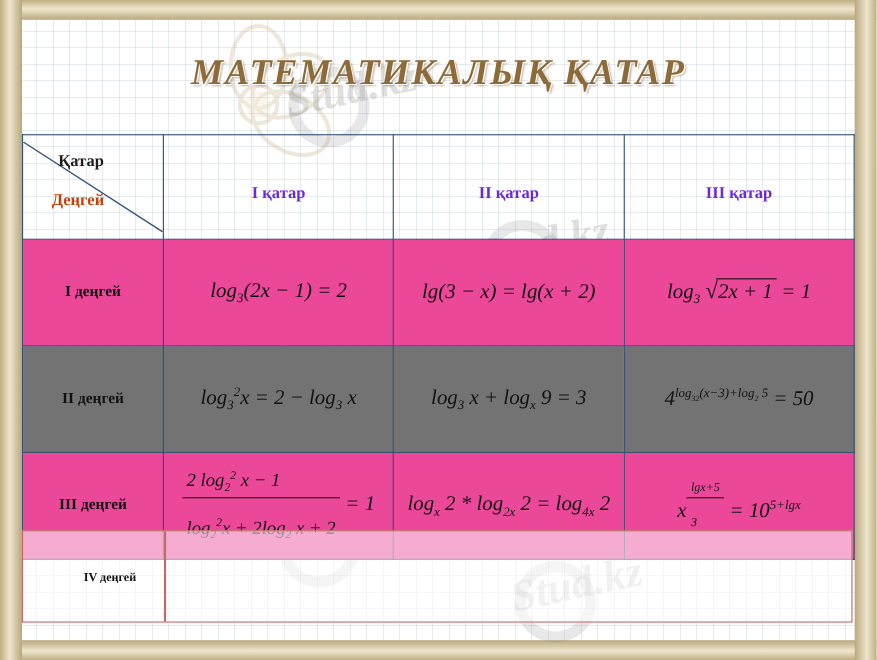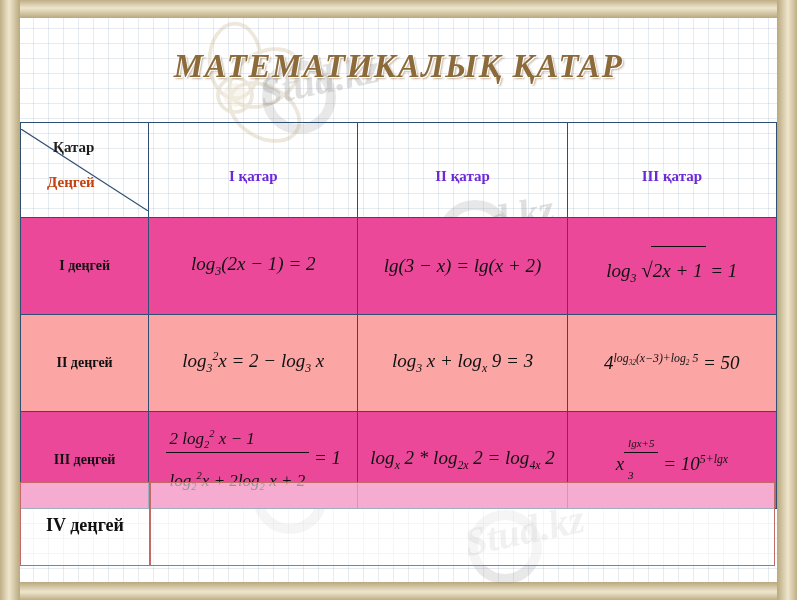--- a/index.html
+++ b/index.html
@@ -174,21 +174,21 @@
     font-size: 15px;
     color: #6d28d9;
     vertical-align: top;
     padding-top: 12px !important;
   }
   .row-brown td {
     background: #ec4899;
     height: 88px;
   }
   .row-white td {
-    background: #fca5a5;
+    background: #737373;
     height: 88px;
   }
   .level-cell {
     text-align: center;
     font-weight: bold;
     font-size: 14px;
     color: #111111;
   }
   .eq-cell {
     text-align: center;
@@ -217,21 +217,21 @@
     padding: 0 4px 1px 4px;
     border-bottom: 1.6px solid #111;
   }
   .frac .den {
     display: block;
     padding: 16px 4px 0 4px;
   }
   .sqrt {
     display: inline-block;
     border-top: 1.4px solid #111;
-    padding: 12px 3px 0 2px;
+    padding: 0 3px 0 2px;
     margin-left: -2px;
   }
   .radic { font-size: 21px; }
   
   .bottom-box {
     position: absolute;
     left: 20px;
     top: 482px;
     width: 755px;
     height: 84px;
@@ -242,29 +242,29 @@
   .bottom-sep {
     position: absolute;
     left: 128px;
     top: 0;
     width: 1.5px;
     height: 100%;
     background: #c06a6a;
   }
   .bottom-level {
     position: absolute;
-    left: 0;
+    left: 15px;
     top: 0;
     width: 128px;
     height: 84px;
     display: flex;
     align-items: center;
     justify-content: center;
     font-weight: bold;
-    font-size: 18px;
+    font-size: 11px;
     color: #111;
   }
   .bottom-eq {
     position: absolute;
     left: 140px;
     top: 0;
     right: 6px;
     height: 84px;
     display: flex;
     align-items: center;

